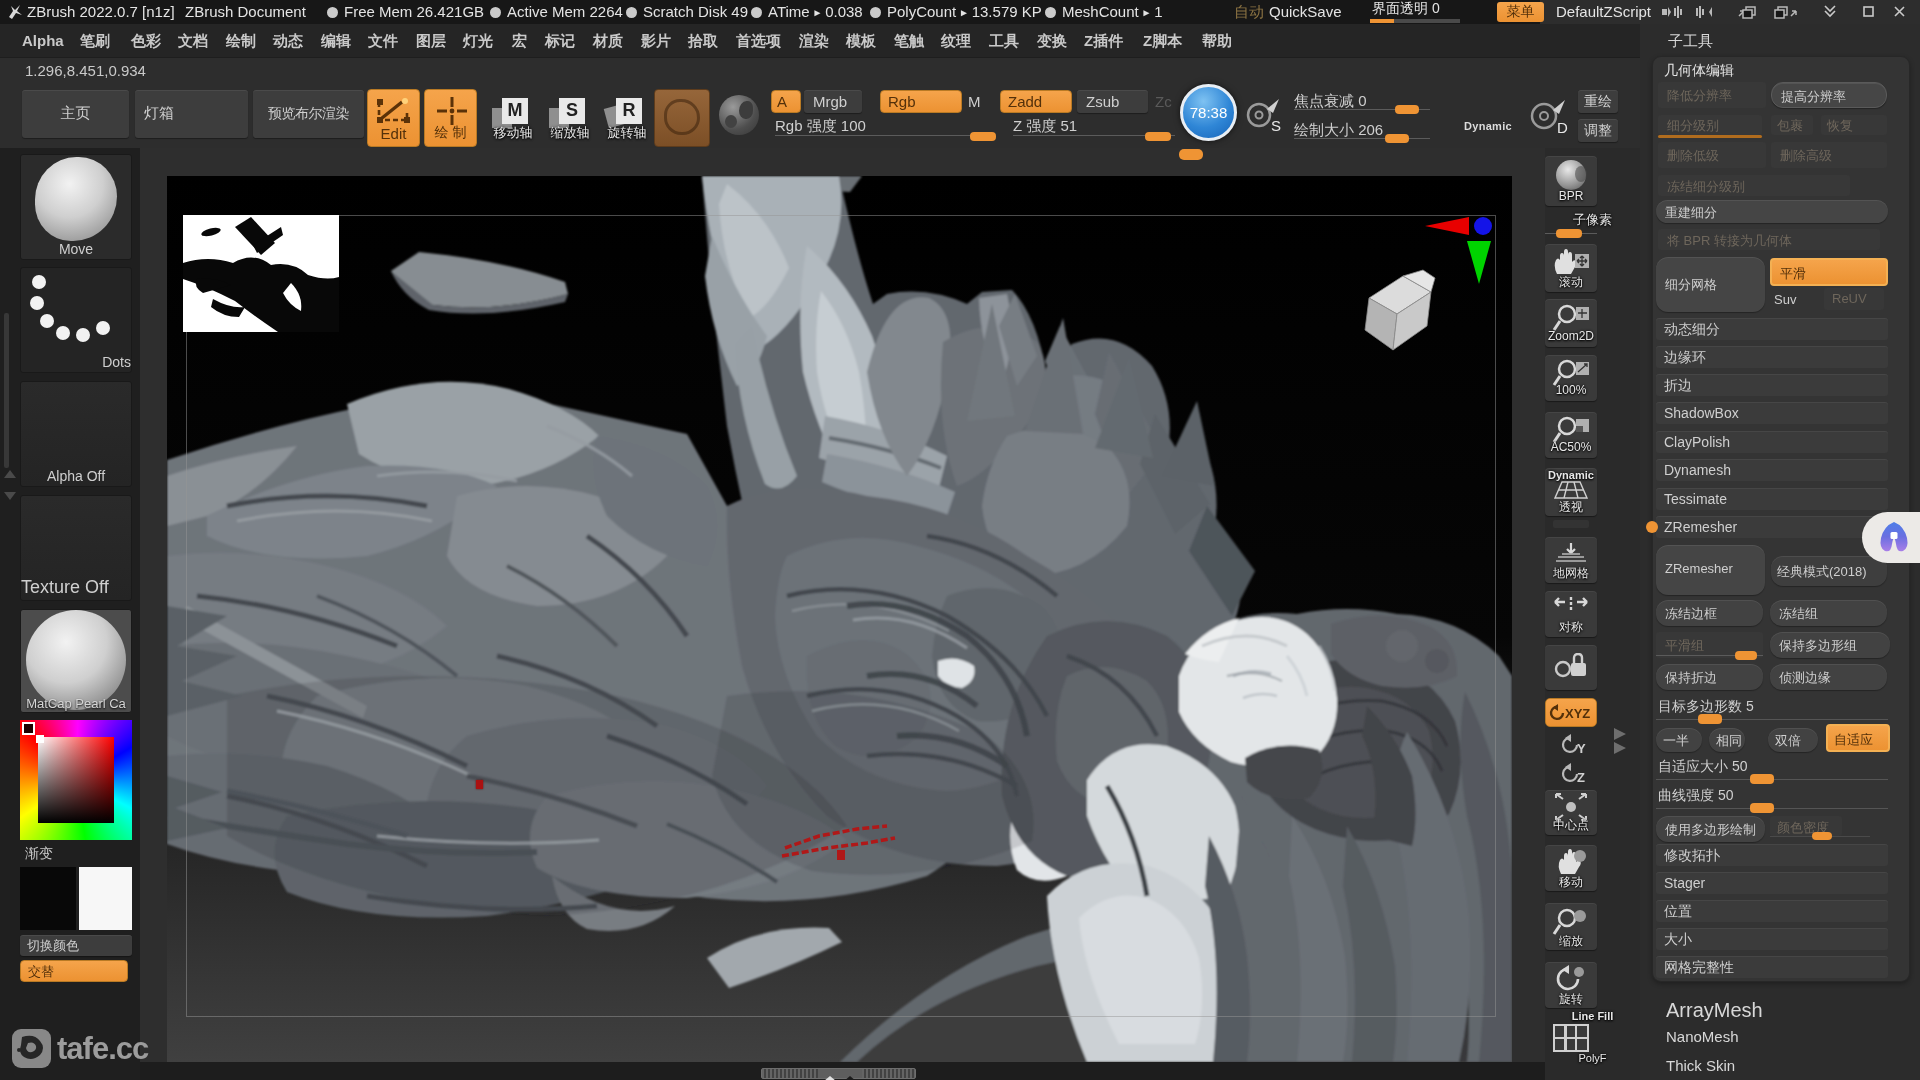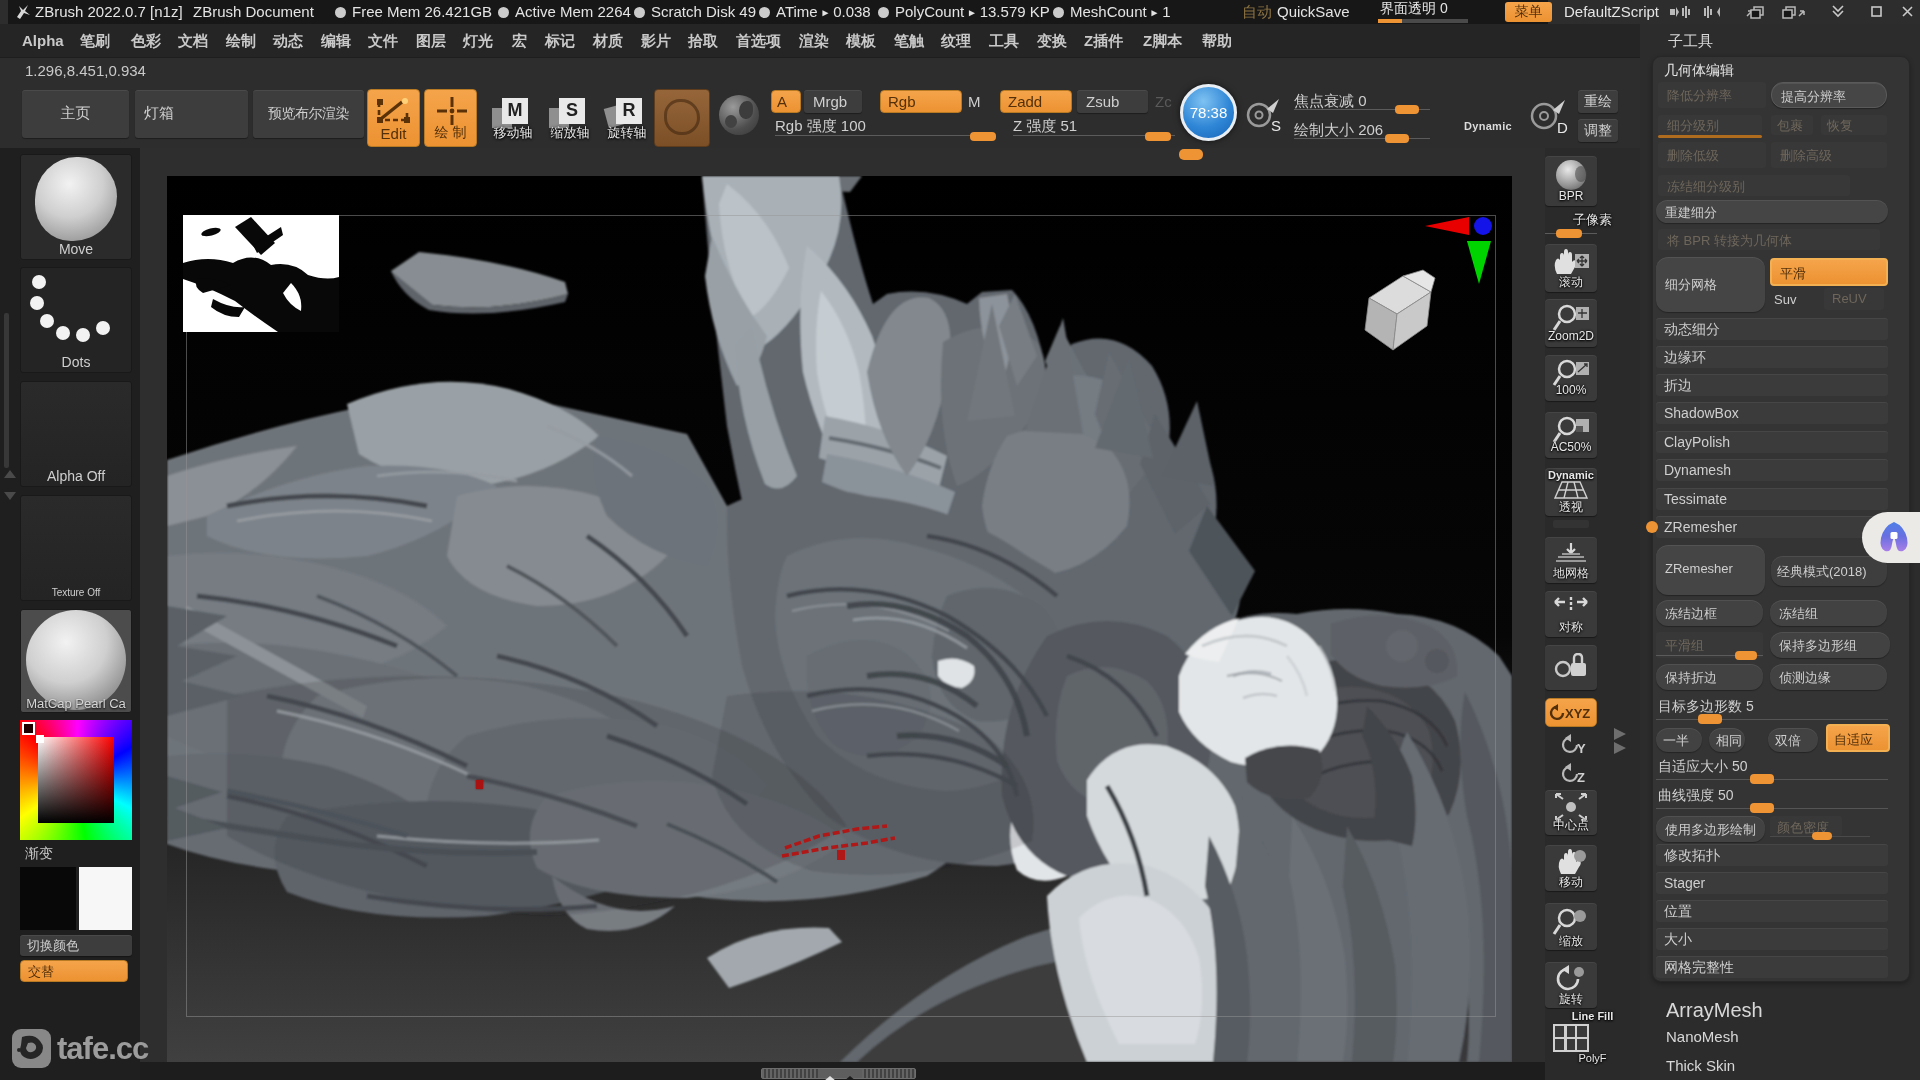--- a/index.html
+++ b/index.html
@@ -1,17 +1,17 @@
 <!DOCTYPE html>
 <html><head><meta charset="utf-8">
 <style>
 *{margin:0;padding:0;box-sizing:border-box}
 html,body{width:1920px;height:1080px;overflow:hidden;background:#2d2d2d;font-family:"Liberation Sans",sans-serif;}
 .abs{position:absolute}
-#titlebar{position:absolute;left:8px;top:0;width:1540px;height:24px;background:#171717;color:#e4e4e4;font-size:15px}
+#titlebar{position:absolute;left:0;top:0;width:1540px;height:24px;background:#171717;color:#e4e4e4;font-size:15px}
 #titlebar span{position:absolute;top:3px;white-space:nowrap}
 .dot{display:inline-block;width:11px;height:11px;border-radius:50%;background:#cbcbcb;margin-right:6px;position:relative;top:1px}
 #menubar{position:absolute;left:0;top:24px;width:1640px;height:34px;background:#252525;border-bottom:1px solid #1e1e1e;color:#c9c9c9;font-size:15px}
 #menubar span{position:absolute;top:8px;white-space:nowrap;font-weight:bold}
 #toolzone{position:absolute;left:0;top:59px;width:1920px;height:89px;background:#2d2d2d}
 .btn{position:absolute;background:#3d3d3d;border-radius:3px;color:#cfcfcf;box-shadow:inset 0 1px 0 rgba(255,255,255,.07),0 1px 1px rgba(0,0,0,.35)}
 .obtn{position:absolute;background:linear-gradient(#f5a44b,#ec9232);border-radius:4px;color:#53300a;border:1px solid #b97a24}
 #lefttray{position:absolute;left:0;top:148px;width:140px;height:932px;background:#1f1f1f}
 #canvaswrap{position:absolute;left:140px;top:148px;width:1405px;height:914px;background:#2e2e2e}
 #canvas{position:absolute;left:27px;top:28px;width:1345px;height:886px;background:#000;overflow:hidden}
@@ -206,26 +206,26 @@
  <svg width="110" height="86" viewBox="0 0 110 86">
         <g fill="#f2f2f2">
           <circle cx="18" cy="14" r="7"></circle>
           <circle cx="16" cy="35" r="7"></circle>
           <circle cx="26" cy="53" r="7"></circle>
           <circle cx="42" cy="65" r="7"></circle>
           <circle cx="62" cy="67" r="7"></circle>
           <circle cx="82" cy="60" r="7"></circle>
         </g>
       </svg>
- <div class="abs" style="left:0;bottom:2px;width:100%;text-align:center;color:#cfcfcf;font-size:14px">Dots</div></div>
+ <div class="abs" style="left:0;bottom:2px;width:100%;text-align:right;color:#cfcfcf;font-size:14px">Dots</div></div>
 <div class="abs" style="left:20px;top:233px;width:112px;height:106px;background:linear-gradient(#2a2a2a,#242424);border-radius:3px;border:1px solid #191919">
  <div class="abs" style="left:0;bottom:2px;width:100%;text-align:center;color:#cfcfcf;font-size:14px">Alpha Off</div>
     </div>
 <div class="abs" style="left:20px;top:347px;width:112px;height:106px;background:linear-gradient(#2a2a2a,#242424);border-radius:3px;border:1px solid #191919">
- <div class="abs" style="left:0;bottom:2px;width:100%;text-align:center;color:#cfcfcf;font-size:10px">Texture Off</div>
+ <div class="abs" style="left:0;bottom:2px;width:100%;text-align:left;color:#cfcfcf;font-size:18px">Texture Off</div>
     </div>
 <div class="abs" style="left:20px;top:461px;width:112px;height:104px;background:#4c4c4c;border-radius:3px;border:1px solid #191919">
  <div class="abs" style="left:5px;top:0px;width:100px;height:100px;background:radial-gradient(circle at 40% 32%,#f2f2f2,#cfcfcf 45%,#8e8e8e 80%,#6e6e6e);border-radius:50%"></div>
  <div class="abs" style="left:0;bottom:1px;width:100%;text-align:center;color:#d5d5d5;font-size:13px;text-shadow:0 1px 2px #000">MatCap Pearl Ca</div>
     </div>
 <div class="abs" style="left:20px;top:572px;width:112px;height:120px;background:conic-gradient(from 315deg at 50% 50%,#f00,#f0f 13%,#00f 29%,#0ff 45%,#0f0 60%,#ff0 78%,#f00 100%)">
  <div class="abs" style="left:18px;top:17px;width:76px;height:86px;background:linear-gradient(to bottom,rgba(0,0,0,0),#000),linear-gradient(to right,#fff,#f00)"></div>
  <div class="abs" style="left:2px;top:2px;width:13px;height:13px;border:2px solid #fff;background:#200000"></div>
  <div class="abs" style="left:16px;top:15px;width:8px;height:8px;border:1.5px solid #fff;background:#fff"></div>
     </div>

